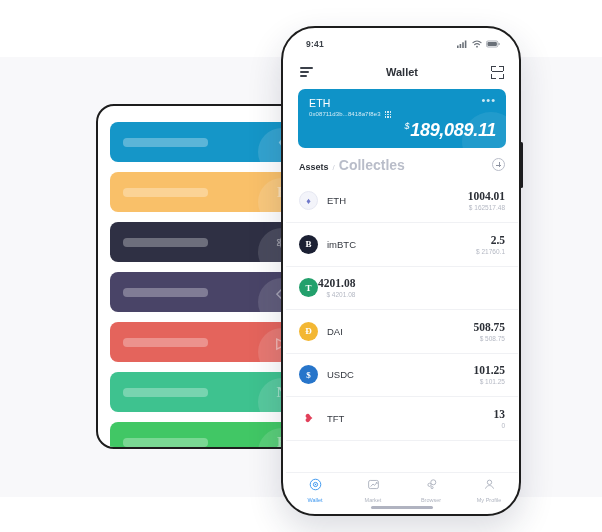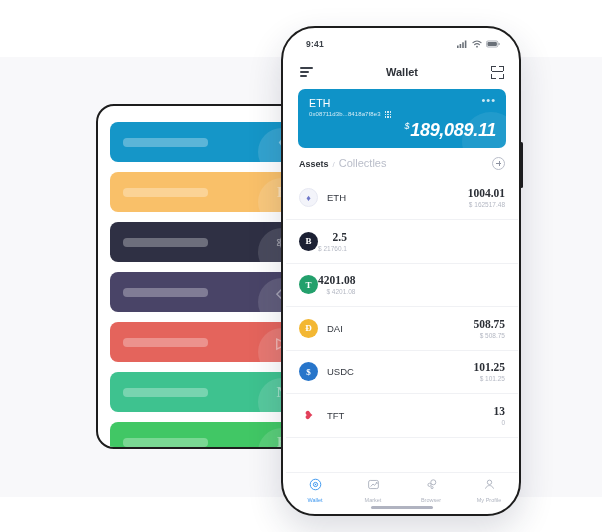--- a/index.html
+++ b/index.html
@@ -131,21 +131,21 @@
   }
   .bc-amount sup { font-size: 9px; font-weight: normal; vertical-align: 7px; margin-right: 1px; }
 
   .assets-head {
     display: flex; align-items: center; justify-content: space-between;
     padding: 9px 13px 7px 13px; flex: none;
   }
   .assets-tabs { display: flex; align-items: baseline; gap: 4px; }
   .tab-assets { font-size: 9px; color: #2d3138; font-weight: bold; cursor:pointer; }
   .tab-sep { font-size: 8px; color: #c9ccd6; }
-  .tab-coll { font-size: 11px; color: #b9bdc9; cursor:pointer; }
+  .tab-coll { font-size: 14px; color: #b9bdc9; cursor:pointer;font-weight:bold; }
   .plus-btn {
     width: 13px; height: 13px; border: 1px solid #b9bdc9; border-radius: 50%;
     position: relative; cursor: pointer;
   }
   .plus-btn::before, .plus-btn::after {
     content:''; position:absolute; background:#8e93a1;
   }
   .plus-btn::before { left:3px; right:3px; top:5.5px; height:1px; }
   .plus-btn::after { top:3px; bottom:3px; left:5.5px; width:1px; }
 
@@ -303,20 +303,21 @@
           <div class="asset-row">
             <span class="asset-ico" style="background:#f3f4fa;color:#6e77c9;border:1px solid #e6e8f2;">♦</span>
             <span class="asset-name">ETH</span>
             <span class="asset-vals">
               <div class="asset-amt">1004.01</div>
               <div class="asset-usd">$ 162517.48</div>
             </span>
           </div>
           <div class="asset-row">
             <span class="asset-ico" style="background:#1b2033;color:#ffffff;">B</span>
+            <span class="asset-name">imBTC</span>
             <span class="asset-vals">
               <div class="asset-amt">2.5</div>
               <div class="asset-usd">$ 21760.1</div>
             </span>
           </div>
           <div class="asset-row">
             <span class="asset-ico" style="background:#23a06c;color:#ffffff;">T</span>
             <span class="asset-vals">
               <div class="asset-amt">4201.08</div>
               <div class="asset-usd">$ 4201.08</div>

